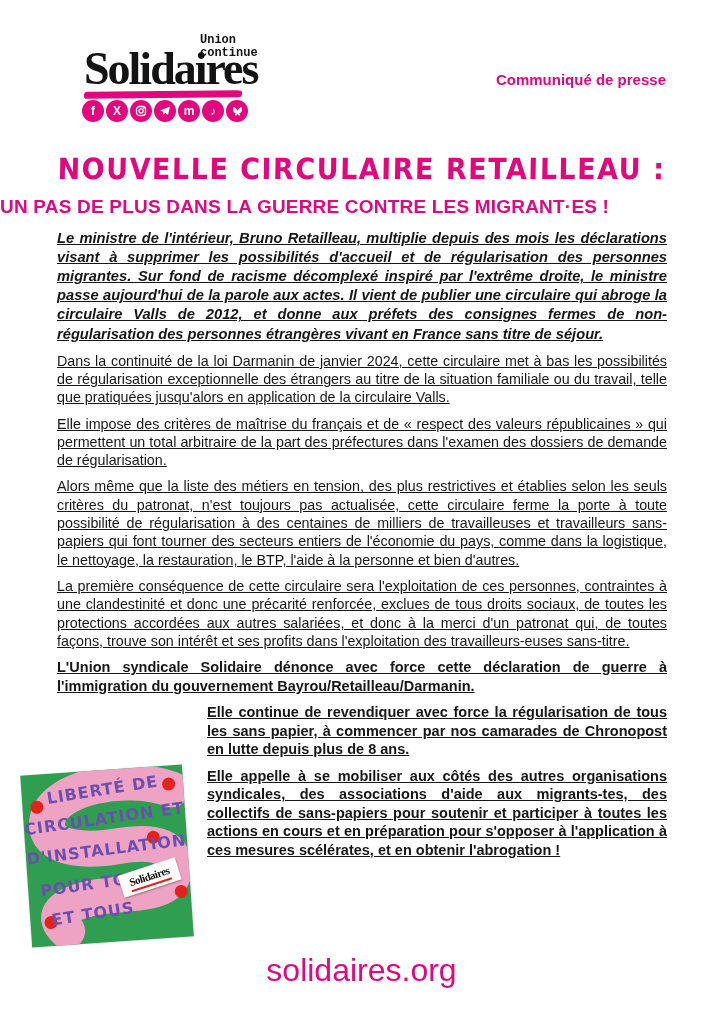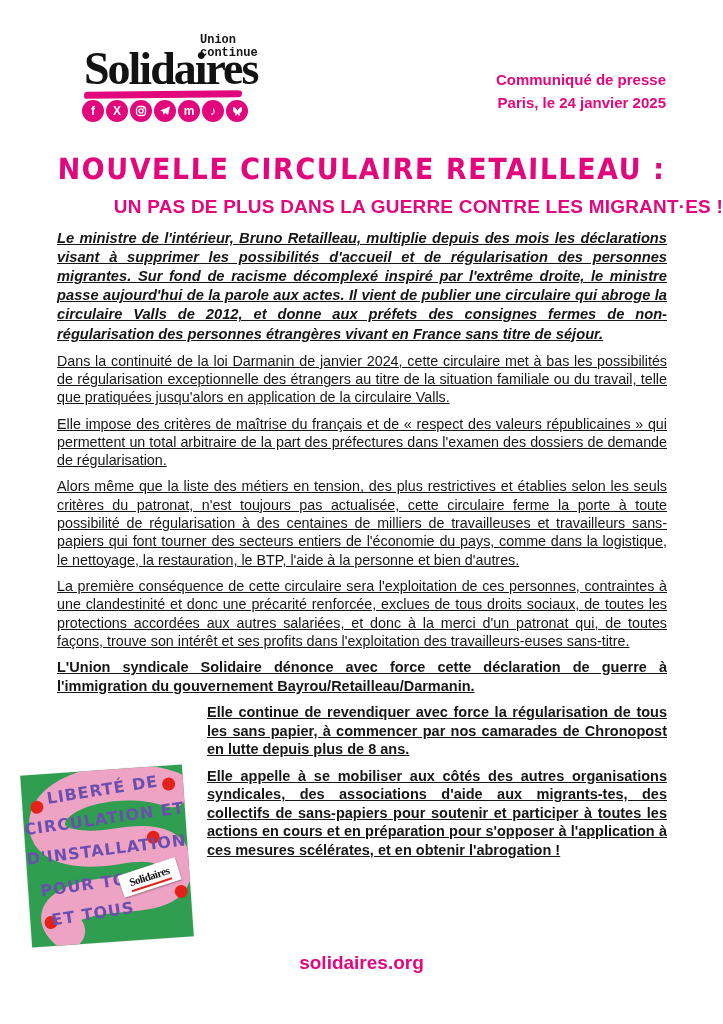--- a/index.html
+++ b/index.html
@@ -52,21 +52,21 @@
   
   .title{
     position:absolute;left:0;top:153px;width:100%;
     text-align:center;color:var(--pink);
     font-family:"DejaVu Sans",sans-serif;
     font-weight:900;font-size:27px;letter-spacing:1.5px;
     transform:skewX(-1deg) scaleY(1.08);
   }
   .subtitle{
     position:absolute;left:0;top:196px;width:100%;
-    text-align:right;color:var(--pink);
+    text-align:left;color:var(--pink);
     font-weight:800;font-size:19px;letter-spacing:.2px;
   }
   
   .body{
     position:absolute;left:57px;top:229px;width:610px;height:717px;
     overflow:hidden;text-align:justify;
     font-size:14.3px;line-height:1.28;text-decoration:underline;
   }
   .body p{margin-bottom:8px;}
   p.lead{font-weight:700;font-style:italic;font-size:14.7px;line-height:1.3;}
@@ -104,21 +104,21 @@
   .poster-sticker span{
     font-family:"Liberation Serif",serif;
     font-weight:700;font-size:11px;letter-spacing:-.5px;color:#111;
     border-bottom:2px solid var(--poster-red);line-height:1.3;
   }
   
   .footer{
     position:absolute;left:0;top:952px;width:100%;text-align:center;
   }
   .footer a{
-    color:var(--pink);font-weight:700;font-size:19px;text-decoration:none;
+    color:var(--pink);font-weight:400;font-size:32px;text-decoration:none;
   }
 </style>
 </head>
 <body>
 
 <div class="page">
 
   <div class="logo-block">
     <div class="logo-tagline">
       <div>Union</div>
@@ -147,21 +147,20 @@
     <li class="social-icon">♪</li>
     <li class="social-icon">
       <svg width="13" height="13" viewBox="0 0 24 24" fill="#fff">
         <path d="M12 10.5C10.2 6.8 6.4 3.8 4 3.8v6.4c0 3 2.8 4.8 5 4.8-1.9 1-2.7 3 .1 5 1-.9 2-2.2 2.9-4 .9 1.8 1.9 3.1 2.9 4 2.8-2 2-4 .1-5 2.2 0 5-1.8 5-4.8V3.8c-2.4 0-6.2 3-8 6.7z"></path>
       </svg>
     </li>
   </ul>
 
   <div class="press-info">
     <div>Communiqué de presse</div>
-    <div>Paris, le 24 janvier 2025</div>
   </div>
 
   <h1 class="title">NOUVELLE CIRCULAIRE RETAILLEAU :</h1>
   <h2 class="subtitle">UN PAS DE PLUS DANS LA GUERRE CONTRE LES MIGRANT·ES !</h2>
 
   <div class="body">
     <p class="lead">Le ministre de l'intérieur, Bruno Retailleau, multiplie depuis des mois les déclarations visant à supprimer les possibilités d'accueil et de régularisation des personnes migrantes. Sur fond de racisme décomplexé inspiré par l'extrême droite, le ministre passe aujourd'hui de la parole aux actes. Il vient de publier une circulaire qui abroge la circulaire Valls de 2012, et donne aux préfets des consignes fermes de non-régularisation des personnes étrangères vivant en France sans titre de séjour.</p>
     <p class="normal">Dans la continuité de la loi Darmanin de janvier 2024, cette circulaire met à bas les possibilités de régularisation exceptionnelle des étrangers au titre de la situation familiale ou du travail, telle que pratiquées jusqu'alors en application de la circulaire Valls.</p>
     <p class="normal">Elle impose des critères de maîtrise du français et de « respect des valeurs républicaines » qui permettent un total arbitraire de la part des préfectures dans l'examen des dossiers de demande de régularisation.</p>
     <p class="normal">Alors même que la liste des métiers en tension, des plus restrictives et établies selon les seuls critères du patronat, n'est toujours pas actualisée, cette circulaire ferme la porte à toute possibilité de régularisation à des centaines de milliers de travailleuses et travailleurs sans-papiers qui font tourner des secteurs entiers de l'économie du pays, comme dans la logistique, le nettoyage, la restauration, le BTP, l'aide à la personne et bien d'autres.</p>

